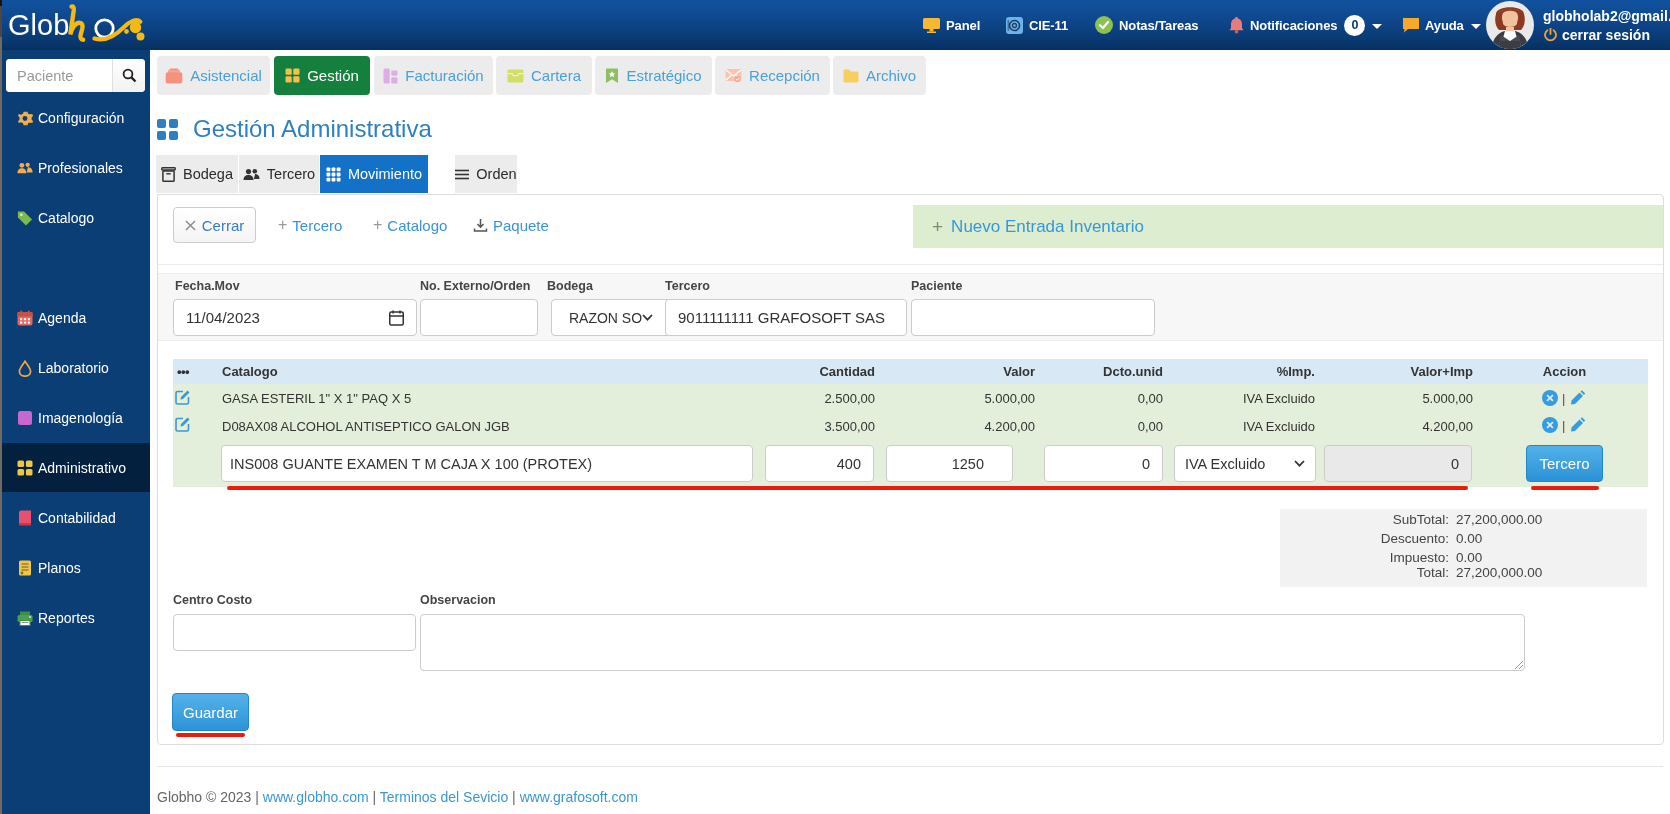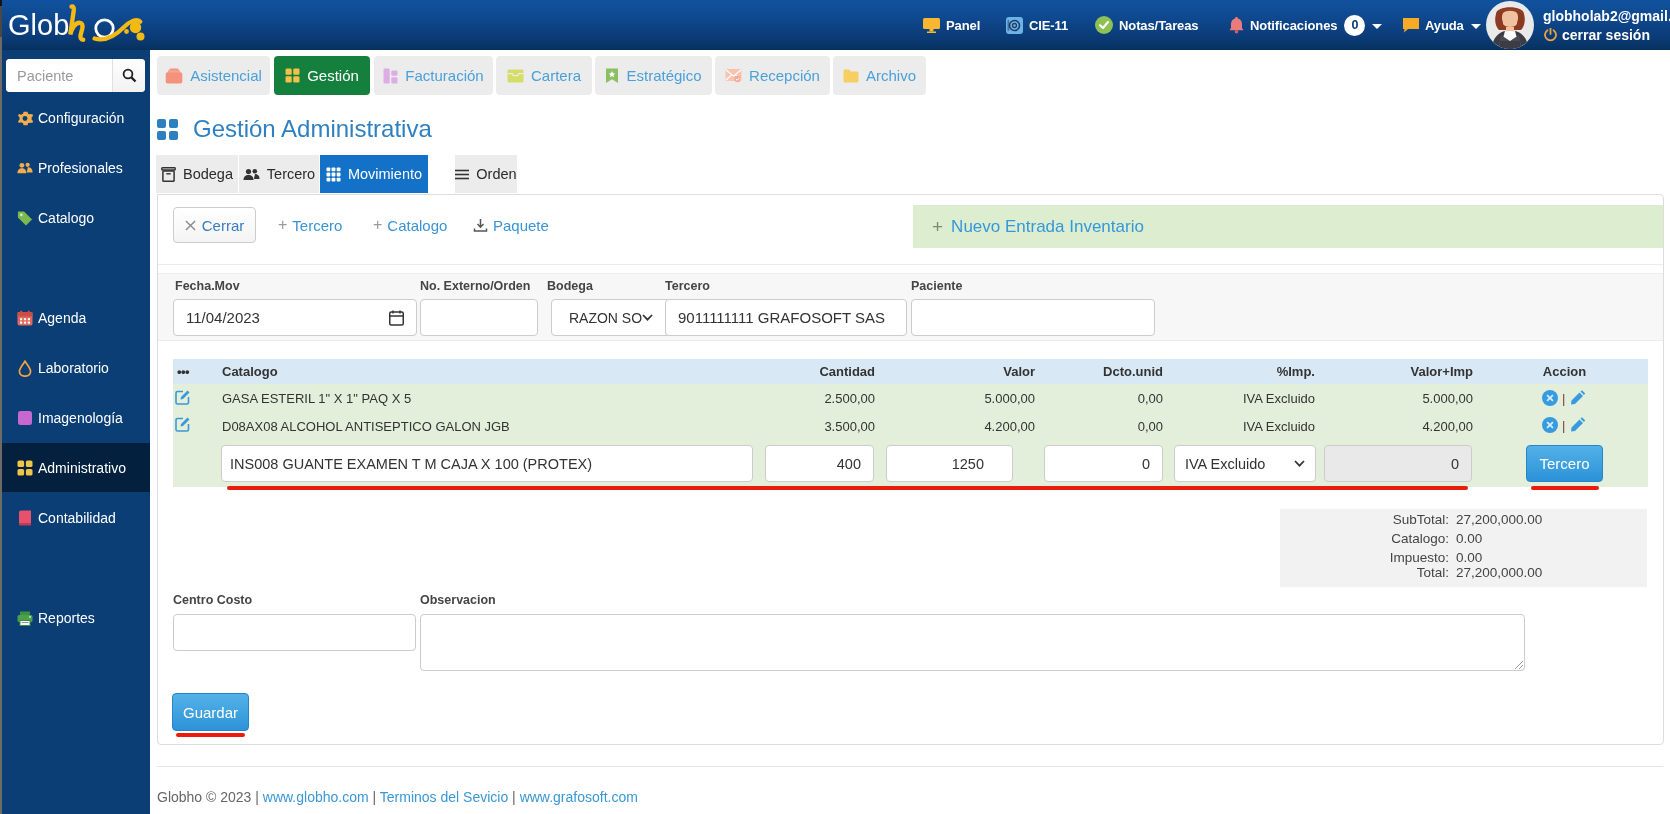--- a/index.html
+++ b/index.html
@@ -243,20 +243,31 @@
               <rect x="8.9" y="8.9" width="6.6" height="6.6" rx="1.6"></rect>
             </g>
           </svg>
       </span>Administrativo</div>
     <div class="sitem" style="top:443px"><span class="ic">
       <svg width="14" height="16" viewBox="0 0 14 16">
             <path d="M1 2.5 C 1 1.4, 1.9 0.5, 3 0.5 L 13 0.5 L 13 13 L 3 13 C 1.9 13, 1 13.9, 1 15 Z" fill="#e8506e"></path>
             <path d="M1 15 C 1 13.9, 1.9 13, 3 13 L 13 13 L 13 15.5 L 3 15.5 C 1.9 15.5, 1 15.5, 1 15 Z" fill="#c23a55"></path>
           </svg>
       </span>Contabilidad</div>
+    <div class="sitem" style="top:493px"><span class="ic">
+      <svg width="14" height="16" viewBox="0 0 14 16">
+            <rect x="1" y="0.5" width="12" height="15" rx="1.5" fill="#f0c64a"></rect>
+            <g stroke="#8a6d1f" stroke-width="1.2">
+              <line x1="3.5" y1="4" x2="10.5" y2="4"></line>
+              <line x1="3.5" y1="7" x2="10.5" y2="7"></line>
+              <line x1="3.5" y1="10" x2="10.5" y2="10"></line>
+            </g>
+            <circle cx="4" cy="13" r="1.4" fill="#8a6d1f"></circle>
+          </svg>
+      </span>Planos</div>
     <div class="sitem" style="top:543px"><span class="ic">
       <svg width="16" height="15" viewBox="0 0 16 15">
             <rect x="3" y="0.5" width="10" height="4" fill="#3f9142"></rect>
             <rect x="0.5" y="4" width="15" height="7" rx="1.5" fill="#4aa04e"></rect>
             <rect x="3" y="9.5" width="10" height="5" fill="#fff" stroke="#3f9142" stroke-width="1"></rect>
             <line x1="4.5" y1="11.5" x2="11.5" y2="11.5" stroke="#999" stroke-width="1"></line>
             <circle cx="13" cy="6" r="0.9" fill="#dff0df"></circle>
           </svg>
       </span>Reportes</div>
   </div>
@@ -460,21 +471,21 @@
   <div id="agregar" class="abs" style="left:1526px;top:445px;width:77px;height:37px;border-radius:4px;background:linear-gradient(#53b1e8,#2b92d8);border:1px solid #2386cc;color:#fff;font-size:15px;display:flex;align-items:center;justify-content:center">Tercero</div>
   <div class="redline" style="left:227px;top:486px;width:1241px"></div>
   <div class="redline" style="left:1531px;top:486px;width:68px"></div>
 
   <div id="totals"></div>
   <div class="trow" style="top:512px">
       <span class="tl" style="left:0;width:169px;top:0">SubTotal:</span>
       <span class="tv" style="left:176px;width:162px;top:0">27,200,000.00</span>
     </div>
   <div class="trow" style="top:531px">
-      <span class="tl" style="left:0;width:169px;top:0">Catalogo:</span>
+      <span class="tl" style="left:0;width:169px;top:0">Descuento:</span>
       <span class="tv" style="left:176px;width:162px;top:0">0.00</span>
     </div>
   <div class="trow" style="top:550px">
       <span class="tl" style="left:0;width:169px;top:0">Impuesto:</span>
       <span class="tv" style="left:176px;width:162px;top:0">0.00</span>
     </div>
   <div class="trow" style="top:565px">
       <span class="tl" style="left:0;width:169px;top:0">Total:</span>
       <span class="tv" style="left:176px;width:162px;top:0">27,200,000.00</span>
     </div>

